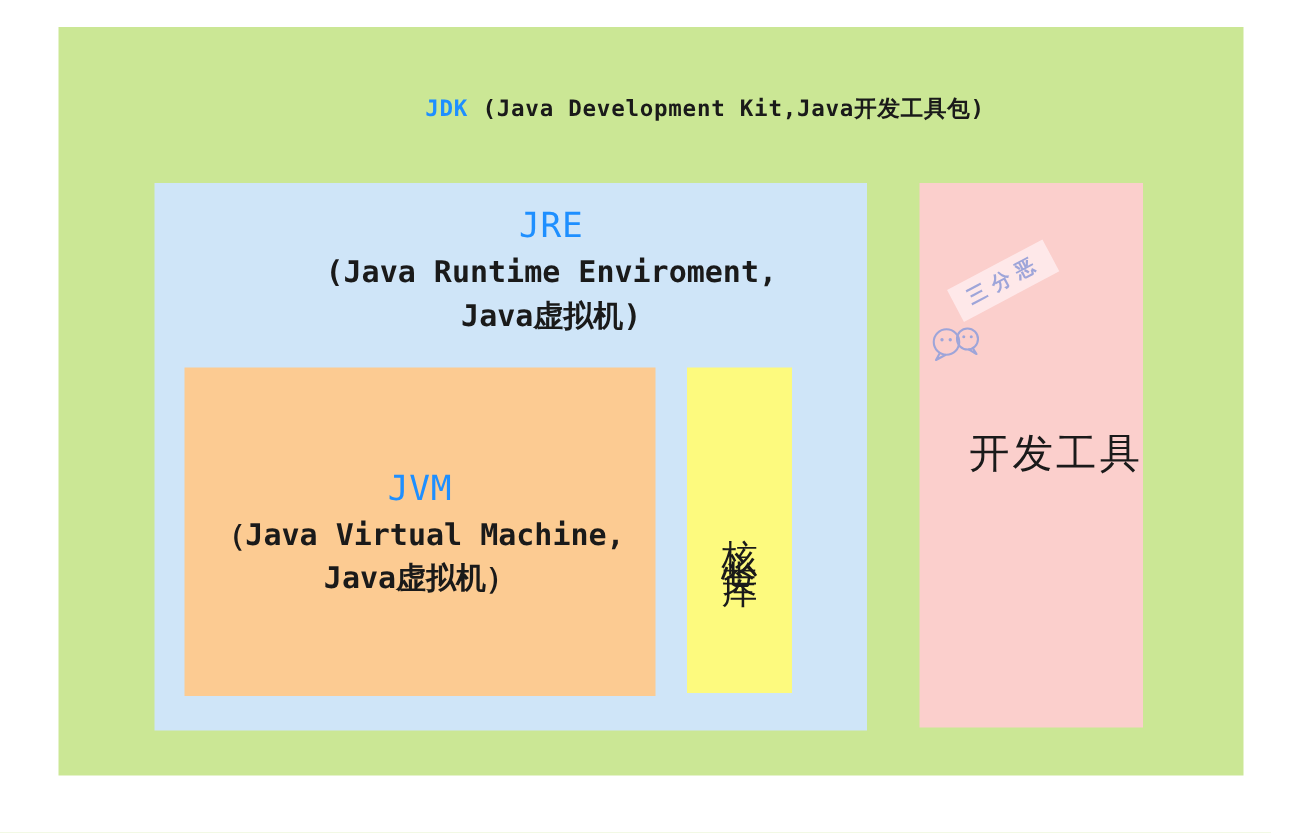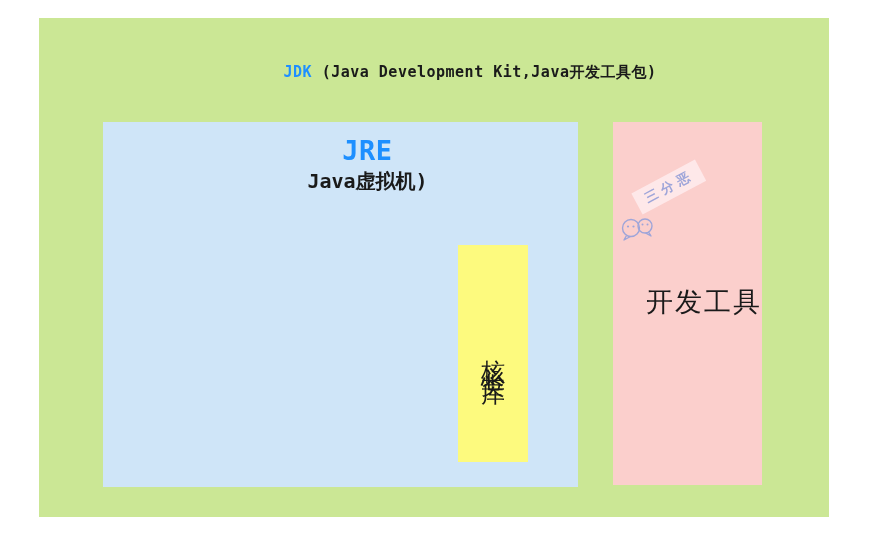--- a/index.html
+++ b/index.html
@@ -41,22 +41,22 @@
     left: 64px; top: 104px;
     width: 475px; height: 365px;
     background: var(--jre_blue, #cfe5f8);
   }
   .jre-heading {
     padding-top: 13px;
     transform: translateX(27px);
     text-align: center;
   }
   .box-title {
-    font-size: 27px;
-    font-weight: bold;
+    font-size: 23px;
+    font-weight: normal;
     color: var(--accent_blue, #1e8fff);
     line-height: 32px;
     letter-spacing: 0.5px;
   }
   .box-line {
     font-size: 20px;
     font-weight: bold;
     color: var(--text_color, #1a1a1a);
     line-height: 29px;
     white-space: pre;
@@ -137,23 +137,29 @@
 <body>
 
 <div class="page">
   <div class="canvas-green">
 
     <div class="jdk-title"><span class="brand-blue">JDK</span><span> (Java Development Kit,Java开发工具包)</span></div>
 
     <div class="jre-box">
       <div class="jre-heading">
         <div class="box-title">JRE</div>
+        <div class="box-line">(Java Runtime Enviroment,</div>
         <div class="box-line">Java虚拟机)</div>
       </div>
 
+      <div class="jvm-box">
+        <div class="box-title">JVM</div>
+        <div class="box-line">（Java Virtual Machine,</div>
+        <div class="box-line">Java虚拟机）</div>
+      </div>
 
       <div class="corelib-box">
         <div class="vertical-label">核心类库</div>
       </div>
     </div>
 
     <div class="devtools-box">
       <div class="watermark">
         <svg class="wm-icon" width="38" height="26" viewBox="0 0 38 26">
           <g fill="none" stroke="#9ea5d9" stroke-width="1.4" stroke-linejoin="round">

